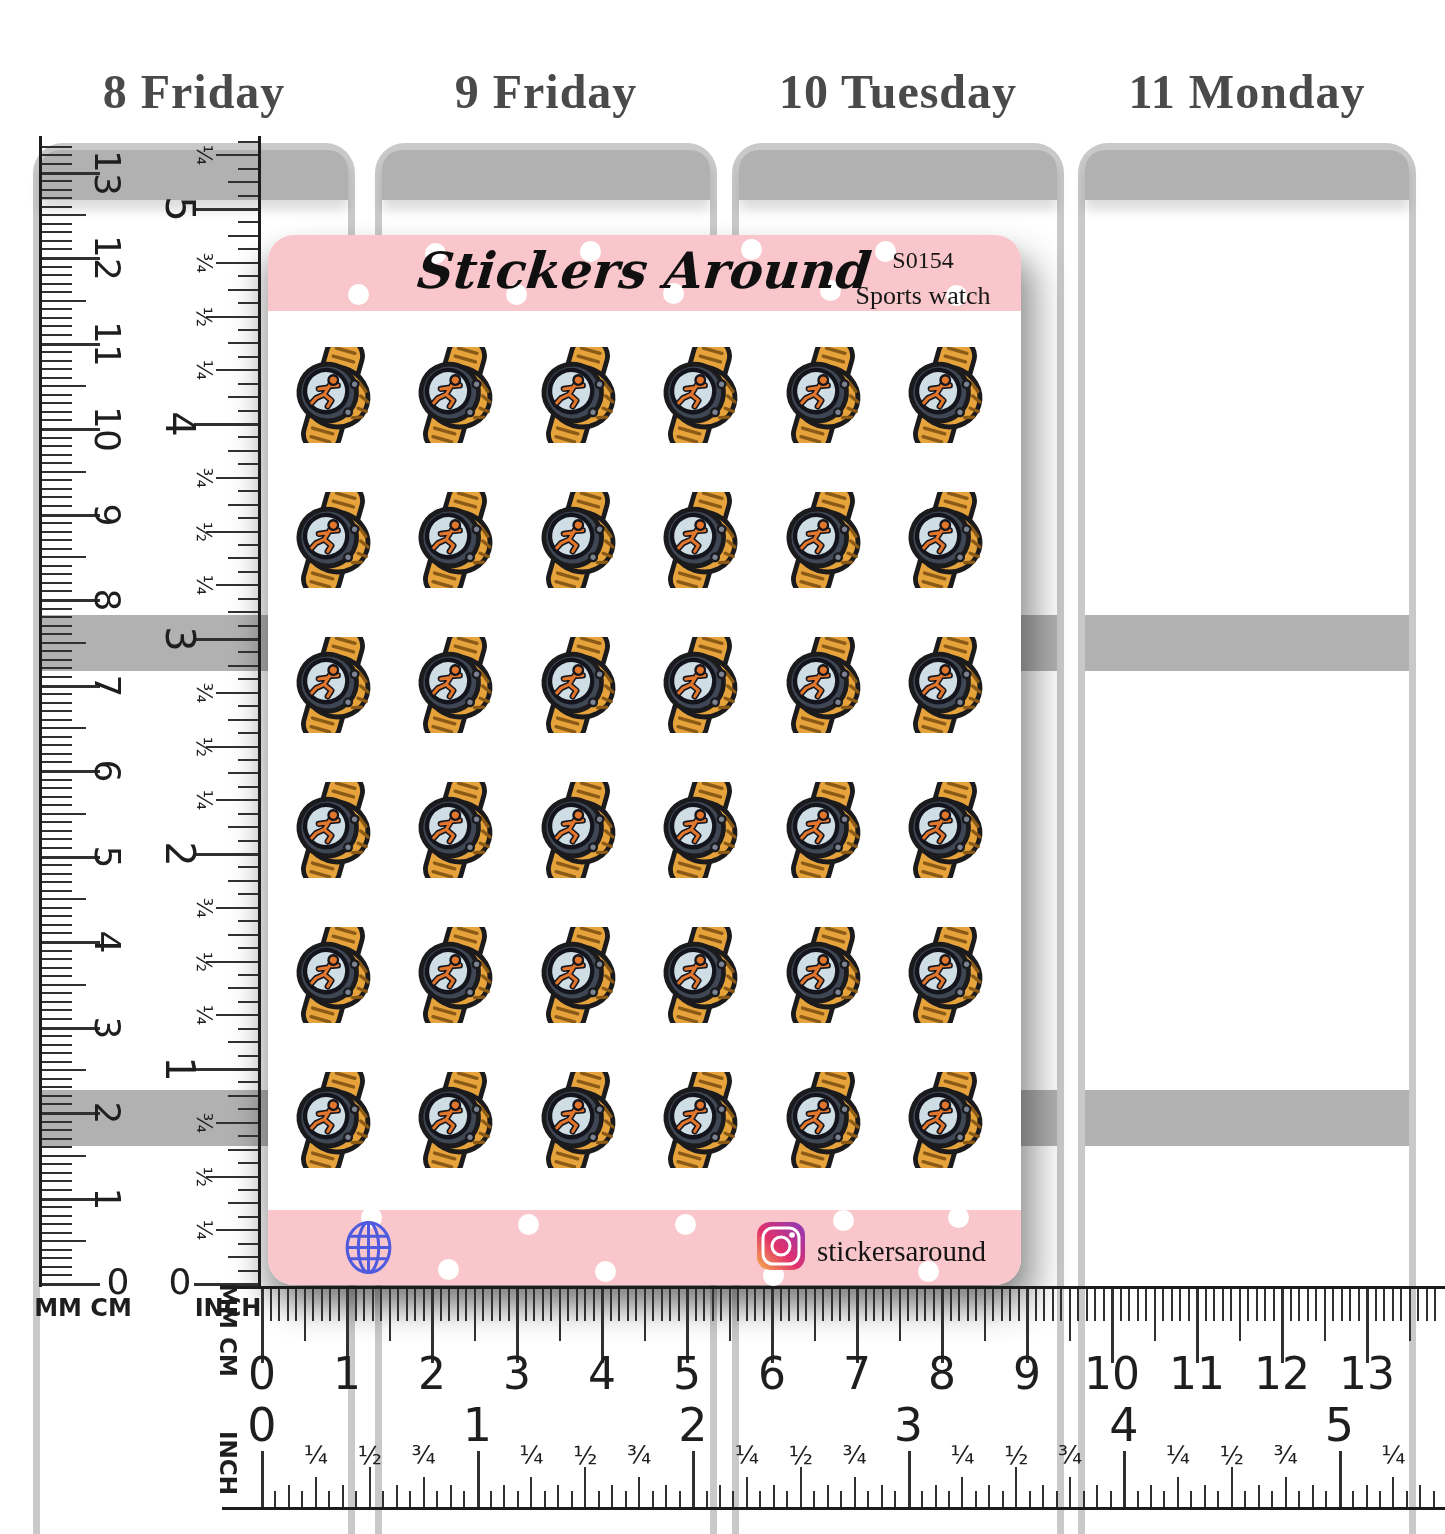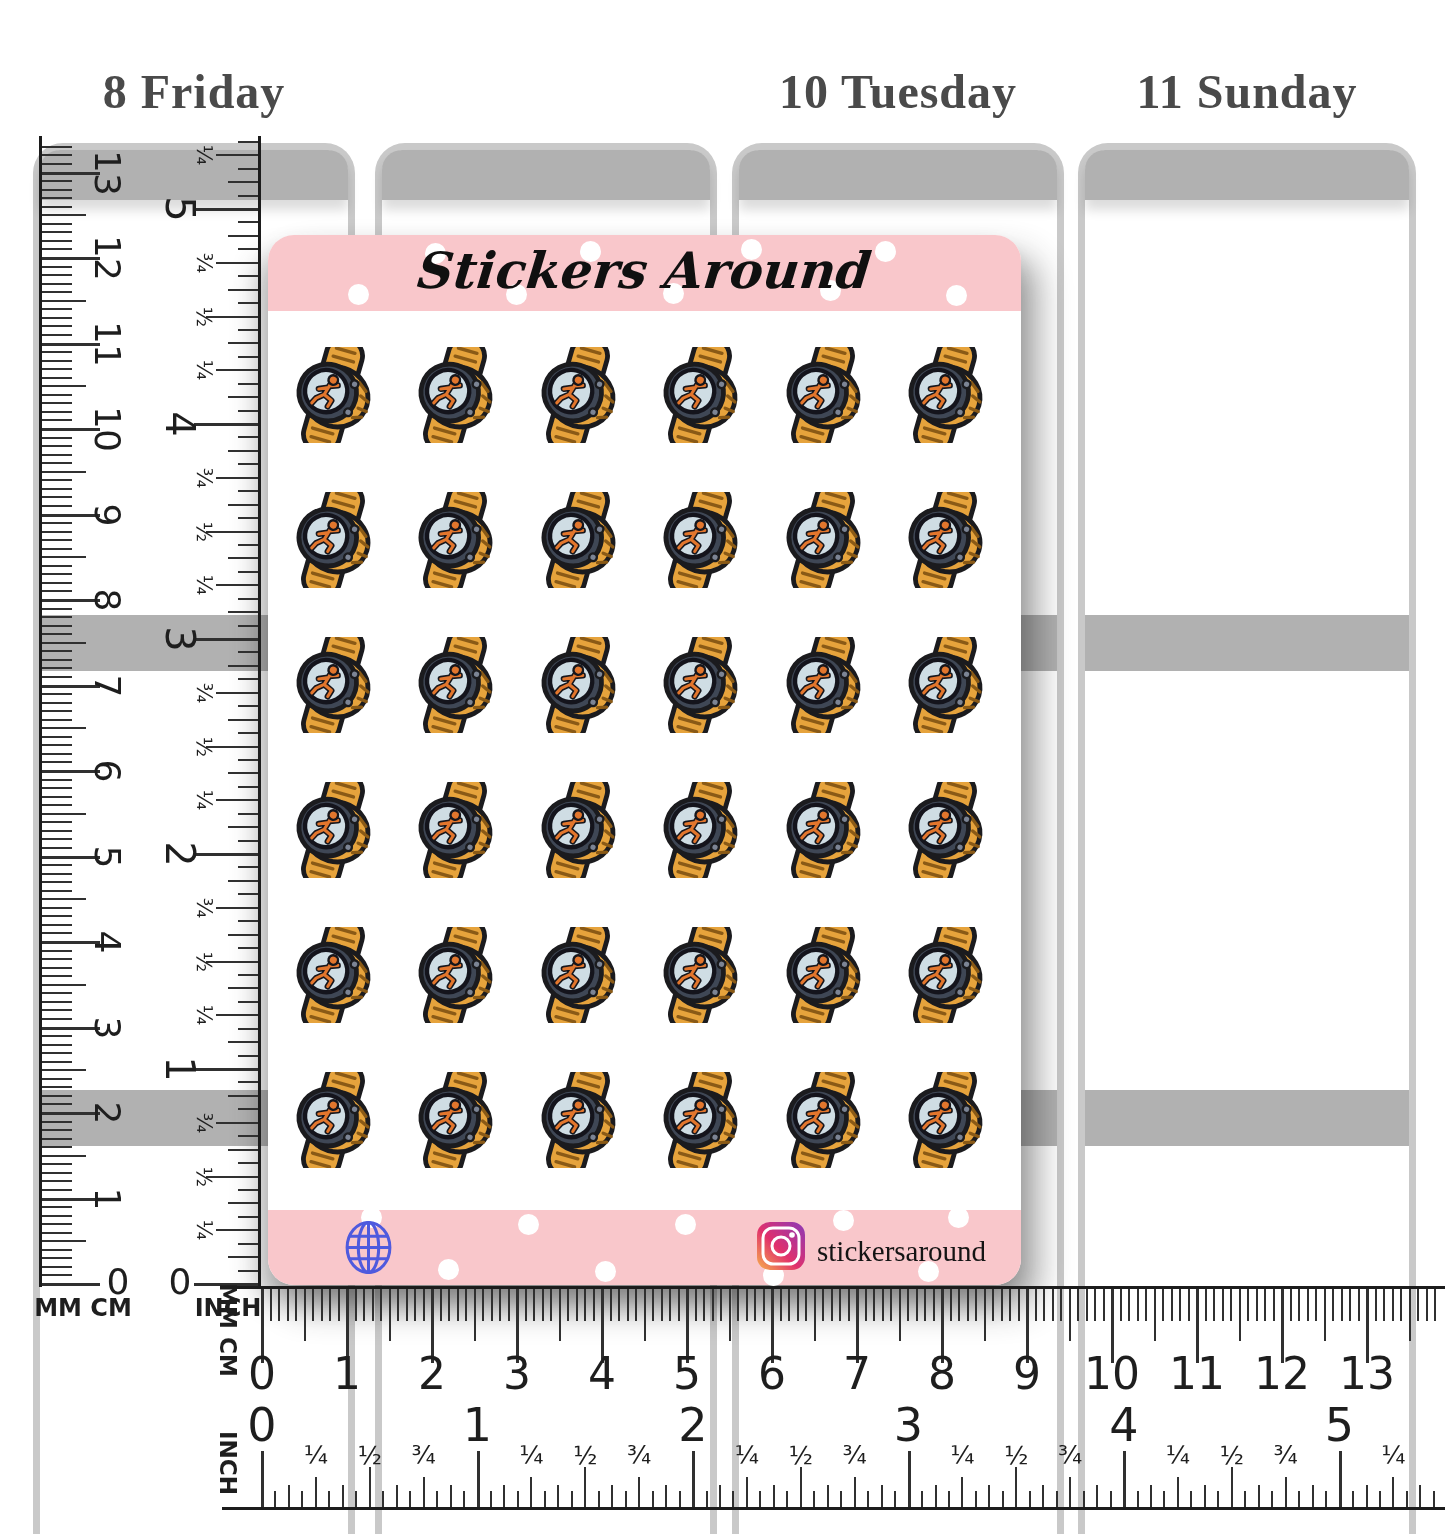--- a/index.html
+++ b/index.html
@@ -67,22 +67,23 @@
     <div class="day-band band-mid1"></div>
     <div class="day-band band-mid2"></div>
   </div>
   <div class="day-card" style="left:1078px;width:338px;">
     <div class="day-band band-top"></div>
     <div class="day-band band-mid1"></div>
     <div class="day-band band-mid2"></div>
   </div>
 
   <div class="day-title" style="left:33px;width:322px;">8 Friday</div>
+  <div class="day-title" style="left:375px;width:342px;">9 Friday</div>
   <div class="day-title" style="left:732px;width:332px;">10 Tuesday</div>
-  <div class="day-title" style="left:1078px;width:338px;">11 Sunday</div>
+  <div class="day-title" style="left:1078px;width:338px;">11 Monday</div>
 
   <div class="sheet">
     <div class="sheet-header"></div>
     <div class="sheet-footer"></div>
     <div id="dots">
         <div class="dot" style="left: 157px; top: 8px;"></div>
         <div class="dot" style="left: 312px; top: 6px;"></div>
         <div class="dot" style="left: 473px; top: 4px;"></div>
         <div class="dot" style="left: 607px; top: 6px;"></div>
         <div class="dot" style="left: 80px; top: 49px;"></div>
@@ -95,20 +96,24 @@
         <div class="dot" style="left: 407px; top: 979px;"></div>
         <div class="dot" style="left: 565px; top: 975px;"></div>
         <div class="dot" style="left: 680px; top: 972px;"></div>
         <div class="dot" style="left: 170px; top: 1024px;"></div>
         <div class="dot" style="left: 327px; top: 1026px;"></div>
         <div class="dot" style="left: 495px; top: 1030px;"></div>
         <div class="dot" style="left: 650px; top: 1026px;"></div>
       </div>
 
     <div class="brand">Stickers Around</div>
+    <div class="sku-block">
+      <div class="sku">S0154</div>
+      <div class="product">Sports watch</div>
+    </div>
 
     <div id="grid">
         <div class="sticker" style="left: 16px; top: 112px;">
   <svg viewBox="0 0 100 100" width="98" height="96">
     <g transform="rotate(16 50 50)">
       <rect x="31" y="-10" width="38" height="120" rx="17" fill="#e6a33c" stroke="#1b1b1e" stroke-width="5"></rect>
       <g stroke="#8a5a16" stroke-width="3.5" stroke-linecap="round">
         <line x1="40" y1="2" x2="60" y2="2"></line>
         <line x1="39" y1="11" x2="61" y2="11"></line>
         <line x1="39" y1="89" x2="61" y2="89"></line>

